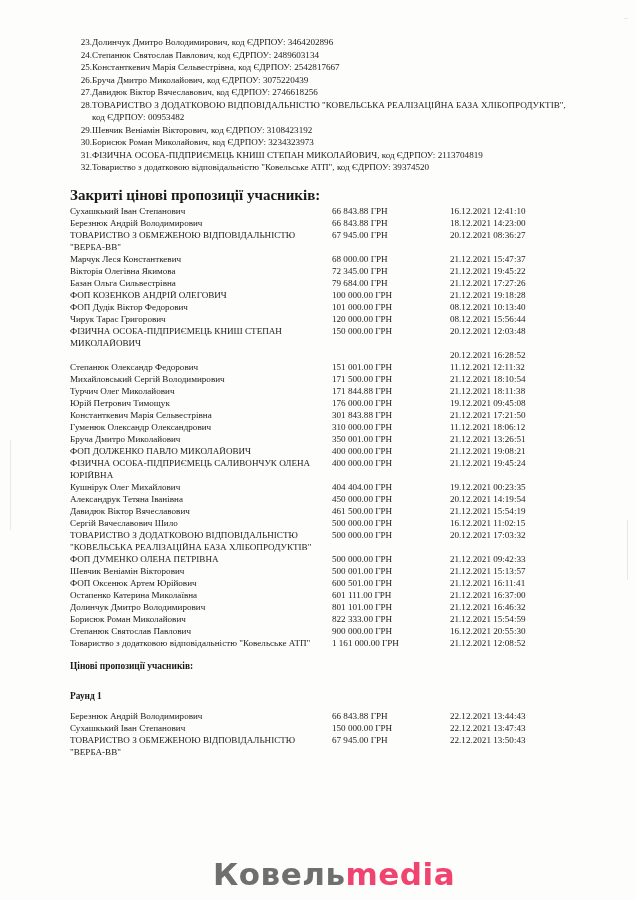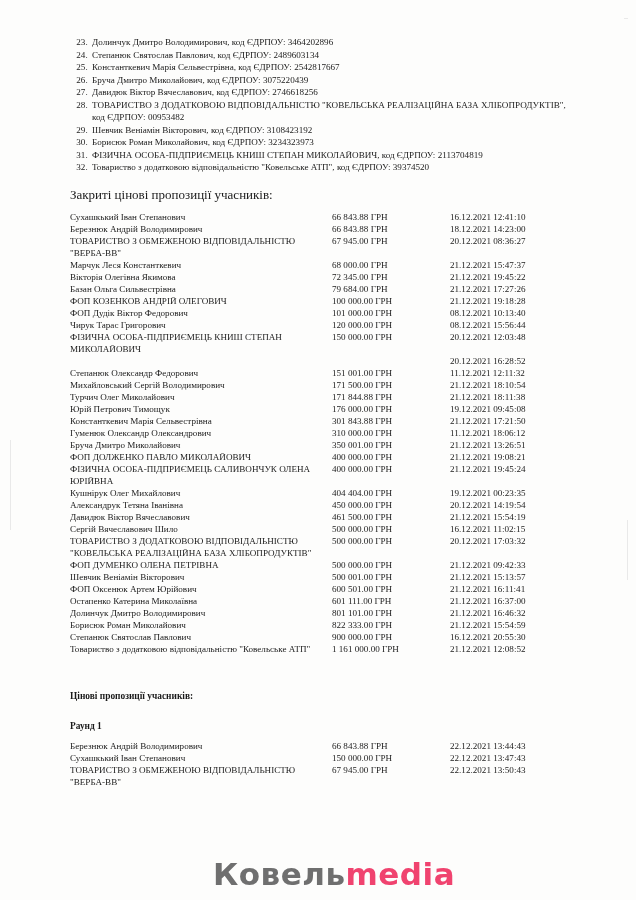--- a/index.html
+++ b/index.html
@@ -34,31 +34,31 @@
     line-height: 12.1px;
   }
   .num-item {
     display: flex;
     align-items: flex-start;
     margin-bottom: 0.5px;
   }
   .num-item .idx {
     width: 20px;
     flex: 0 0 20px;
-    text-align: center;
+    text-align: right;
     padding-left: 2px;
   }
   .num-item .txt {
     flex: 1 1 auto;
   }
   .section-title {
-    font-size: 13px;
-    font-weight: normal;
+    font-size: 15px;
+    font-weight: bold;
     margin-top: 13px;
-    margin-bottom: 8px;
+    margin-bottom: 1px;
   }
   .bid-table {
     width: 100%;
     border-collapse: collapse;
     font-size: 9.1px;
     line-height: 12.0px;
   }
   .bid-table td {
     padding: 0;
     vertical-align: top;
@@ -76,21 +76,21 @@
   }
   .round-label {
     font-size: 9.4px;
     font-weight: bold;
     margin-top: 20px;
     margin-bottom: 9px;
   }
   .subsection-title {
     font-size: 9.4px;
     font-weight: bold;
-    margin-top: 36px;
+    margin-top: 12px;
     margin-bottom: 2px;
   }
   
   .watermark {
     position: absolute;
     left: 16px;
     top: 856px;
     width: 636px;
     text-align: center;
     font-family: "DejaVu Sans", sans-serif;

